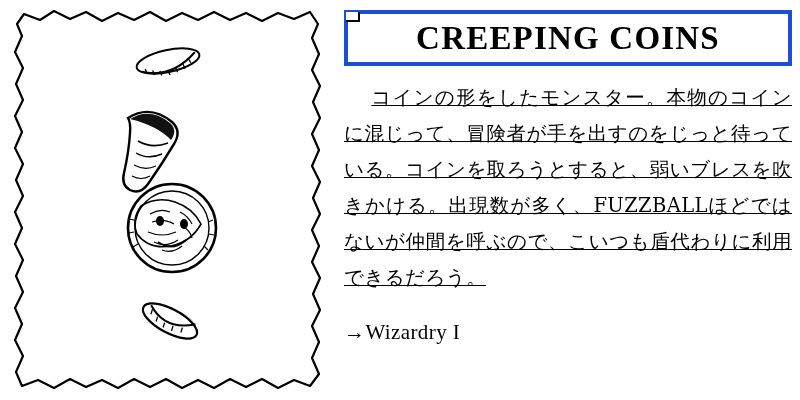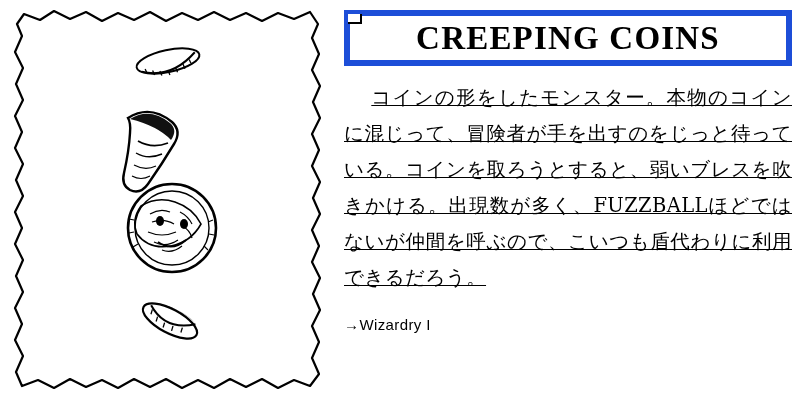--- a/index.html
+++ b/index.html
@@ -38,21 +38,21 @@
     position: absolute;
     left: 344px;
     top: 6px;
     width: 448px;
     height: 388px;
   }
 
   .title-box {
     position: relative;
     margin: 4px 0 0 0;
-    border: 6px solid #1d4ed8;
+    border: 4px solid #1d4ed8;
     height: 56px;
     box-sizing: border-box;
   }
   .title-box .title-text {
     position: absolute;
     left: 0;
     right: 0;
     top: 50%;
     transform: translateY(-50%);
     text-align: center;
@@ -85,23 +85,23 @@
     text-justify: inter-character;
   }
   .body-text p {
     margin: 0;
     text-decoration: underline;
   }
   .body-text p.indent {
     text-indent: 1.4em;
   }
   .source-line {
-    margin-top: 11px;
-    font-family: Liberation Sans, sans-serif;
-    font-size: 15px;
+    margin-top: 18px;
+    font-family: Liberation Serif, serif;
+    font-size: 21px;
     line-height: 36px;
     letter-spacing: 0.4px;
   }
 </style>
 </head>
 <body>
 
 <div class="page">
 
   <div class="illo-panel">

